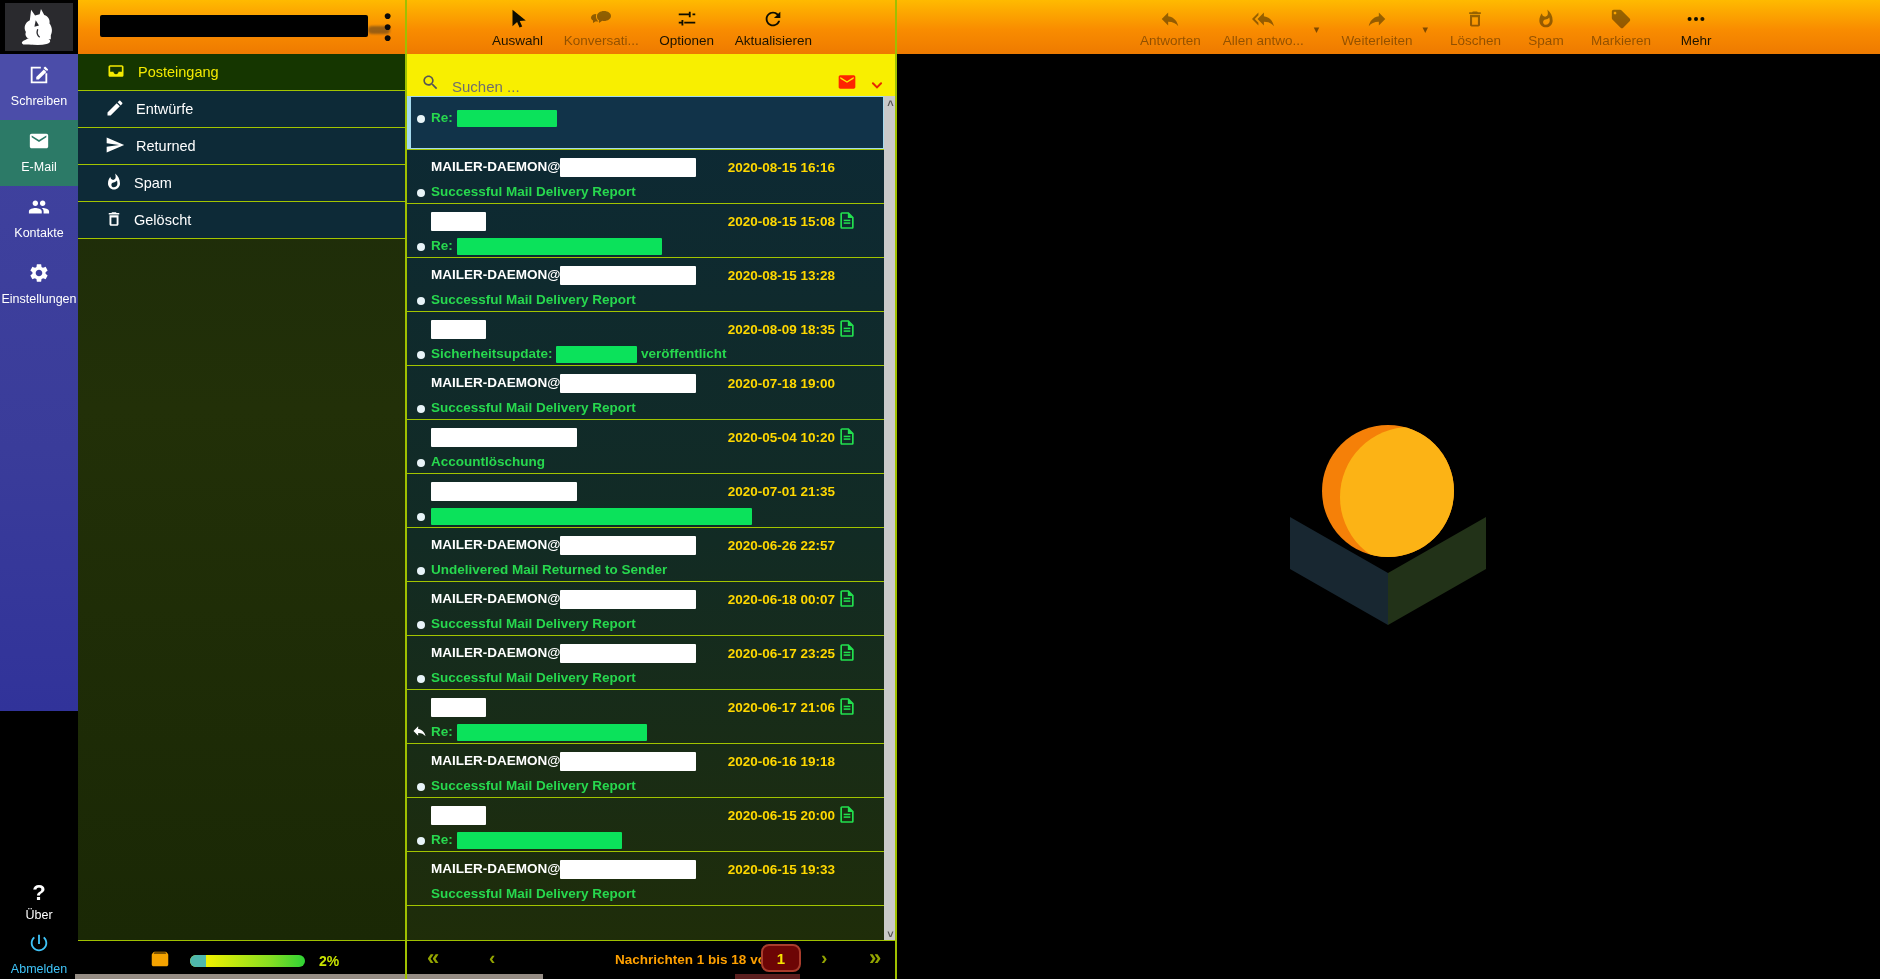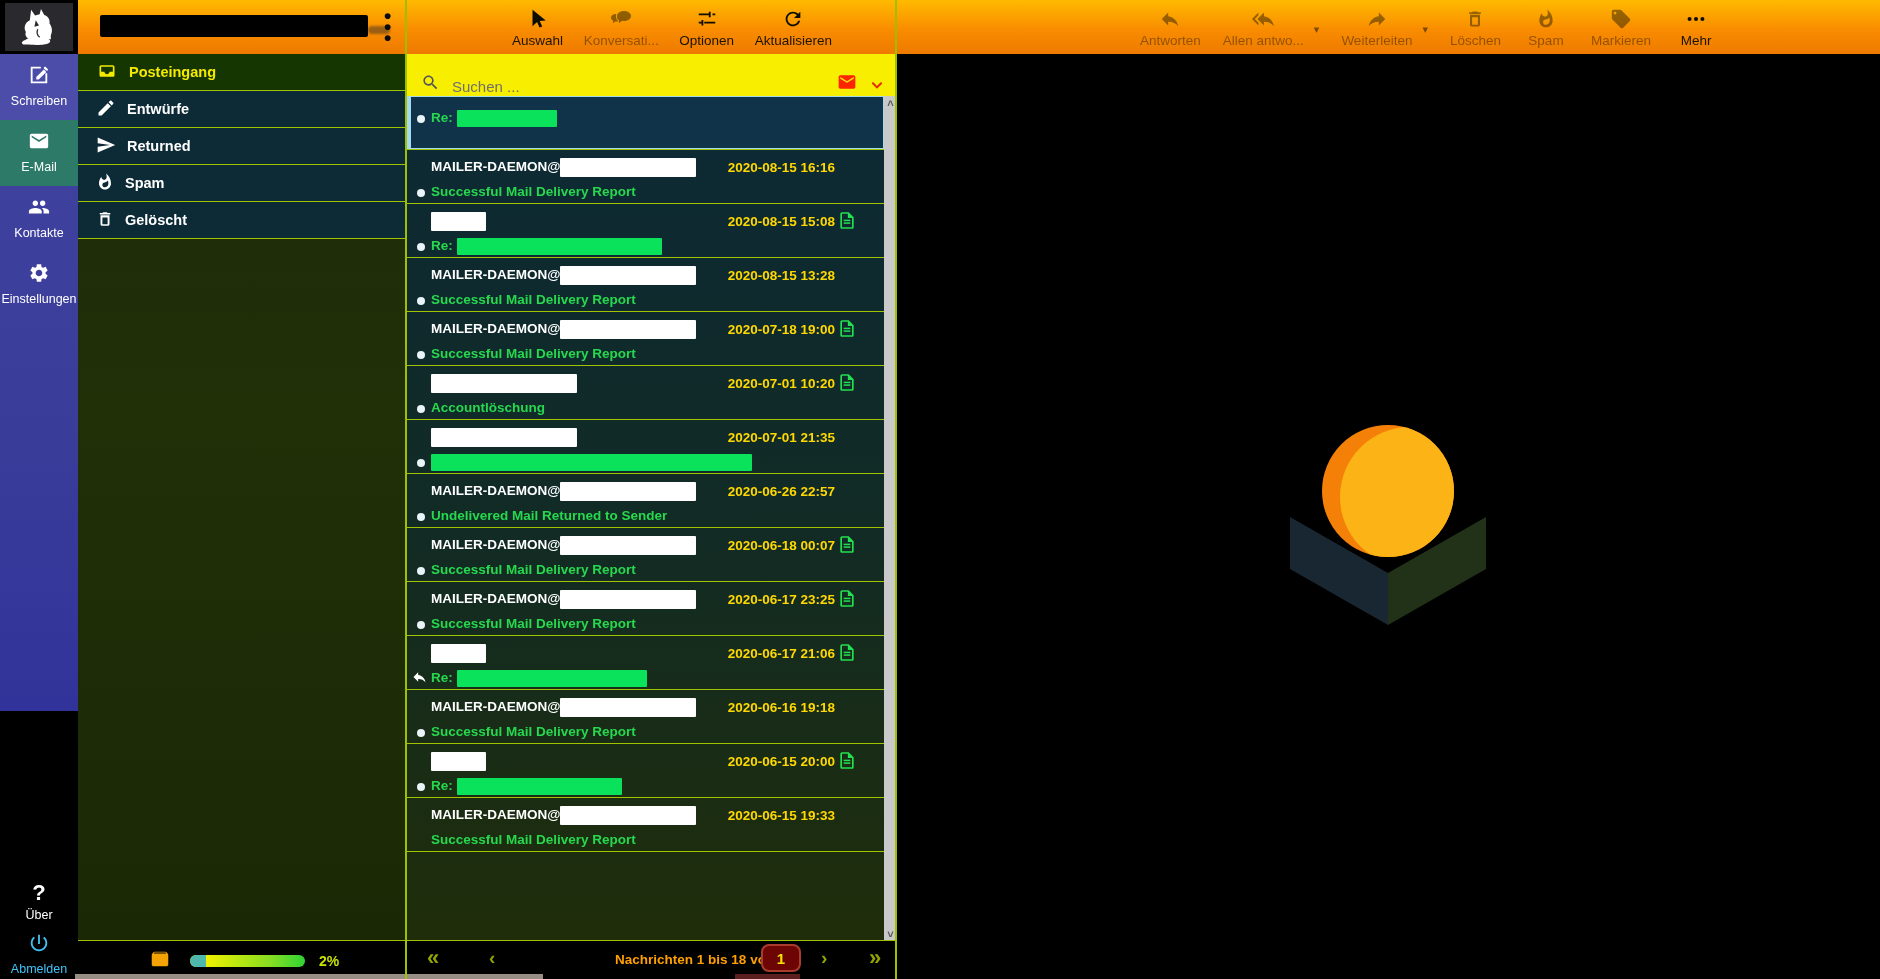--- a/index.html
+++ b/index.html
@@ -12,21 +12,21 @@
           background:linear-gradient(180deg,#ffba00 0%,#f98c00 55%,#ee7a00 100%);}
   #logo-box{position:absolute;left:0;top:0;width:78px;height:54px;background:#000;}
   #logo-inner{position:absolute;left:5px;top:3px;width:68px;height:48px;background:#2a2a2e;}
   #logo-inner svg{position:absolute;left:13px;top:2px;}
   #account-redaction{position:absolute;left:100px;top:15px;width:268px;height:22px;background:#000;border-radius:2px;}
   #account-smudge{position:absolute;left:368px;top:26px;width:22px;height:8px;background:rgba(40,40,40,.45);border-radius:4px;filter:blur(1px);}
   #kebab{position:absolute;left:384px;top:10px;color:#0a0a0a;font-size:21px;font-weight:bold;line-height:11px;letter-spacing:0;}
   #kebab span{display:block;text-align:center;}
 
   .tb-group{position:absolute;top:7px;display:flex;align-items:flex-start;}
-  #tb-left{left:512px;width:320px;justify-content:space-between;}
+  #tb-left{left:492px;width:320px;justify-content:space-between;}
   #tb-right{left:1140px;gap:22px;}
   .tb-btn{display:flex;flex-direction:column;align-items:center;min-width:46px;cursor:pointer;color:#101000;}
   .tb-btn .ticon{height:24px;display:flex;align-items:center;justify-content:center;}
   .tb-btn .tlabel{font-size:13.5px;margin-top:2px;color:#1b1300;white-space:nowrap;}
   .tb-btn.disabled{opacity:.45;}
   .tb-caret{align-self:flex-start;margin-top:16px;margin-left:-12px;font-size:11px;color:#1b1300;opacity:.55;}
 
   
   #sidebar{position:absolute;left:0;top:54px;width:78px;height:657px;
            background:linear-gradient(180deg,#41439f 0%,#3a3c9a 60%,#31339a 100%);}
@@ -34,22 +34,22 @@
   .sb-item .sb-label{font-size:12.5px;margin-top:4px;}
   #sb-compose{background:#4b4da9;}
   #sb-mail{background:#2c7a67;}
   #sb-about{position:absolute;left:0;top:818px;}
   #sb-logout{position:absolute;left:0;top:868px;color:#3fc3f7;}
   #sb-about .qmark{font-size:22px;font-weight:bold;line-height:22px;}
 
   
   #folder-pane{position:absolute;left:78px;top:54px;width:329px;height:887px;
                background:linear-gradient(180deg,#1c2b0a 0%,#223008 40%,#1a2805 100%);}
-  .folder{height:37px;display:flex;align-items:center;padding-left:18px;background:#0d2a37;
-          border-bottom:1px solid #a2c400;color:#fff;font-size:14.5px;cursor:pointer;font-weight:bold;}
+  .folder{height:37px;display:flex;align-items:center;padding-left:27px;background:#0d2a37;
+          border-bottom:1px solid #a2c400;color:#fff;font-size:14.5px;cursor:pointer;}
   .folder .f-label{margin-left:11px;}
   .folder.selected{background:#153600;color:#f3ea00;}
 
   
   #list-pane{position:absolute;left:407px;top:54px;width:490px;height:887px;overflow:hidden;
              background:linear-gradient(180deg,#0c2937 0%,#122b24 55%,#1f2d09 100%);}
   #search-bar{position:absolute;left:0;top:0;width:490px;height:42px;background:#f8ef00;display:flex;align-items:flex-end;padding:0 12px 0 14px;}
   #search-input{flex:1;border:0;background:transparent;outline:none;font-size:15px;color:#333;margin-left:10px;font-family:"Liberation Sans",sans-serif;}
   #search-input::placeholder{color:#6f6f6f;opacity:1;}
   #msg-list{position:absolute;left:0;top:42px;width:477px;height:845px;overflow:hidden;}
@@ -393,20 +393,32 @@
       <span class="m-subj"><span class="s-pre"></span><span class="s-txt">Successful Mail Delivery Report</span><span class="s-suf"></span></span>
       <span class="att">
         <svg width="20" height="21" viewBox="0 0 24 24">
                 <path fill="#22e04e" d="M14 2H6c-1.1 0-2 .9-2 2v16c0 1.1.9 2 2 2h12c1.1 0 2-.9 2-2V8l-6-6zm4 18H6V4h7v5h5v11z"></path>
                 <rect x="8" y="11" width="8" height="1.8" fill="#22e04e"></rect>
                 <rect x="8" y="14.2" width="8" height="1.8" fill="#22e04e"></rect>
               </svg>
       </span>
     </div>
   </div>
+        <div class="msg">
+    <div class="m-top">
+      <span class="m-sender"><span class="sp"></span><span class="sr" style="width: 55px;"></span></span>
+      <span class="m-date">2020-08-09 18:35</span>
+    </div>
+    <div class="m-bottom">
+      <span class="dot"></span>
+      
+      <span class="m-subj"><span class="s-pre">Sicherheitsupdate: </span><span class="s-red" style="width: 81px;"></span><span class="s-txt"></span><span class="s-suf"> veröffentlicht</span></span>
+      
+    </div>
+  </div>
         <div class="msg hasatt">
     <div class="m-top">
       <span class="m-sender"><span class="sp">MAILER-DAEMON@</span><span class="sr" style="width: 136px;"></span></span>
       <span class="m-date">2020-07-18 19:00</span>
     </div>
     <div class="m-bottom">
       <span class="dot"></span>
       
       <span class="m-subj"><span class="s-pre"></span><span class="s-txt">Successful Mail Delivery Report</span><span class="s-suf"></span></span>
       <span class="att">
@@ -414,21 +426,21 @@
                 <path fill="#22e04e" d="M14 2H6c-1.1 0-2 .9-2 2v16c0 1.1.9 2 2 2h12c1.1 0 2-.9 2-2V8l-6-6zm4 18H6V4h7v5h5v11z"></path>
                 <rect x="8" y="11" width="8" height="1.8" fill="#22e04e"></rect>
                 <rect x="8" y="14.2" width="8" height="1.8" fill="#22e04e"></rect>
               </svg>
       </span>
     </div>
   </div>
         <div class="msg">
     <div class="m-top">
       <span class="m-sender"><span class="sp"></span><span class="sr" style="width: 146px;"></span></span>
-      <span class="m-date">2020-07-01 10:20</span>
+      <span class="m-date">2020-05-04 10:20</span>
     </div>
     <div class="m-bottom">
       <span class="dot"></span>
       
       <span class="m-subj"><span class="s-pre"></span><span class="s-txt">Accountlöschung</span><span class="s-suf"></span></span>
       
     </div>
   </div>
         <div class="msg">
     <div class="m-top">

